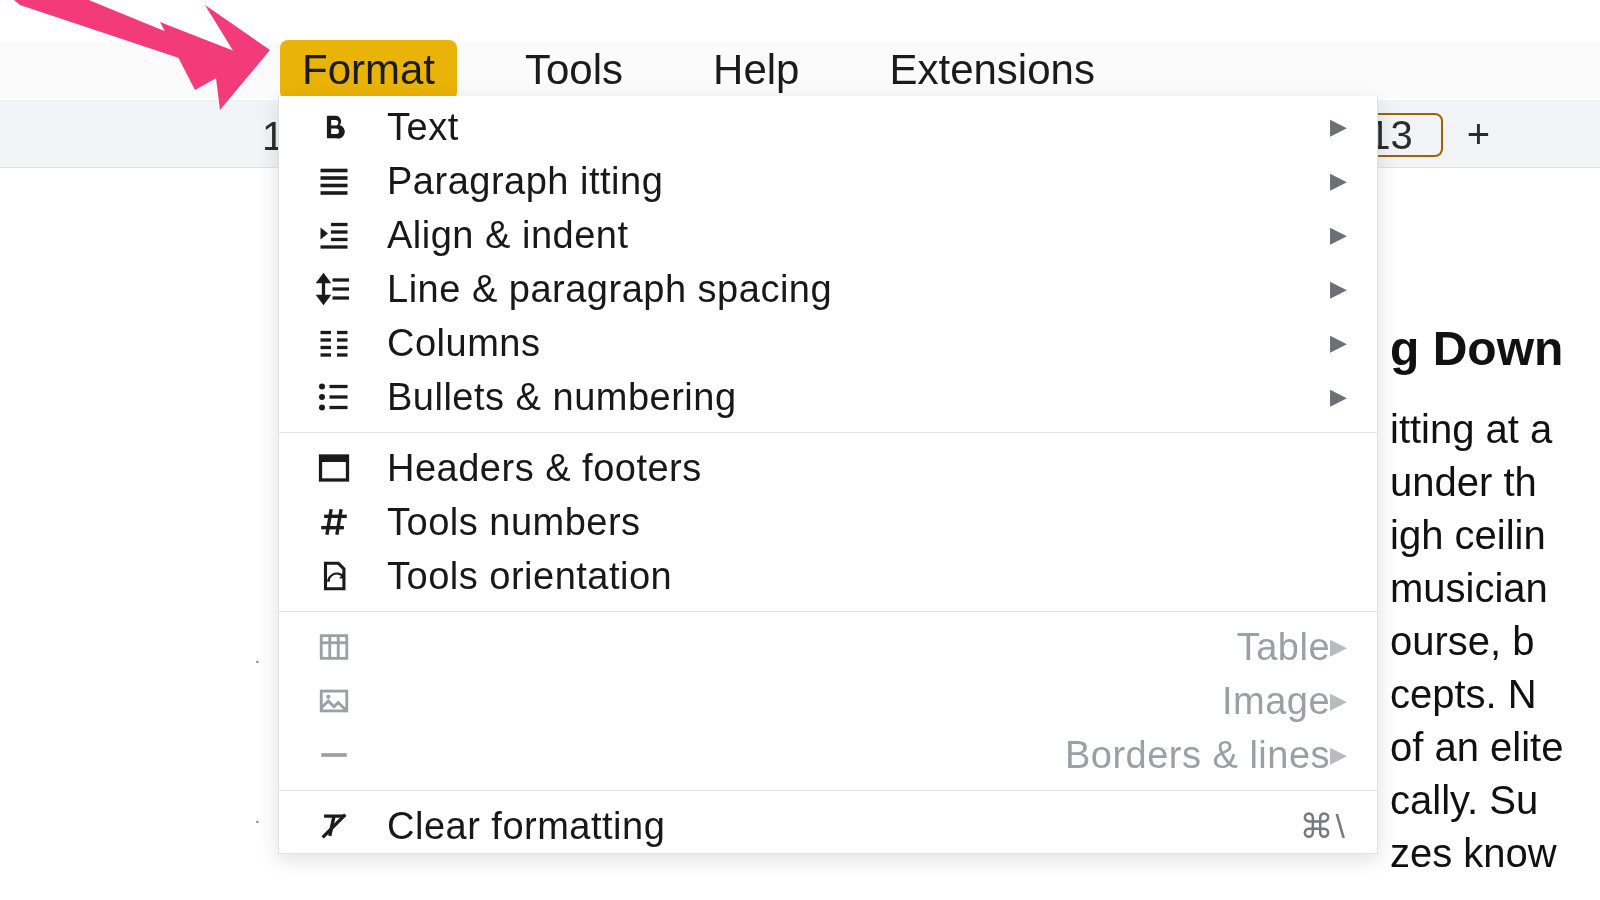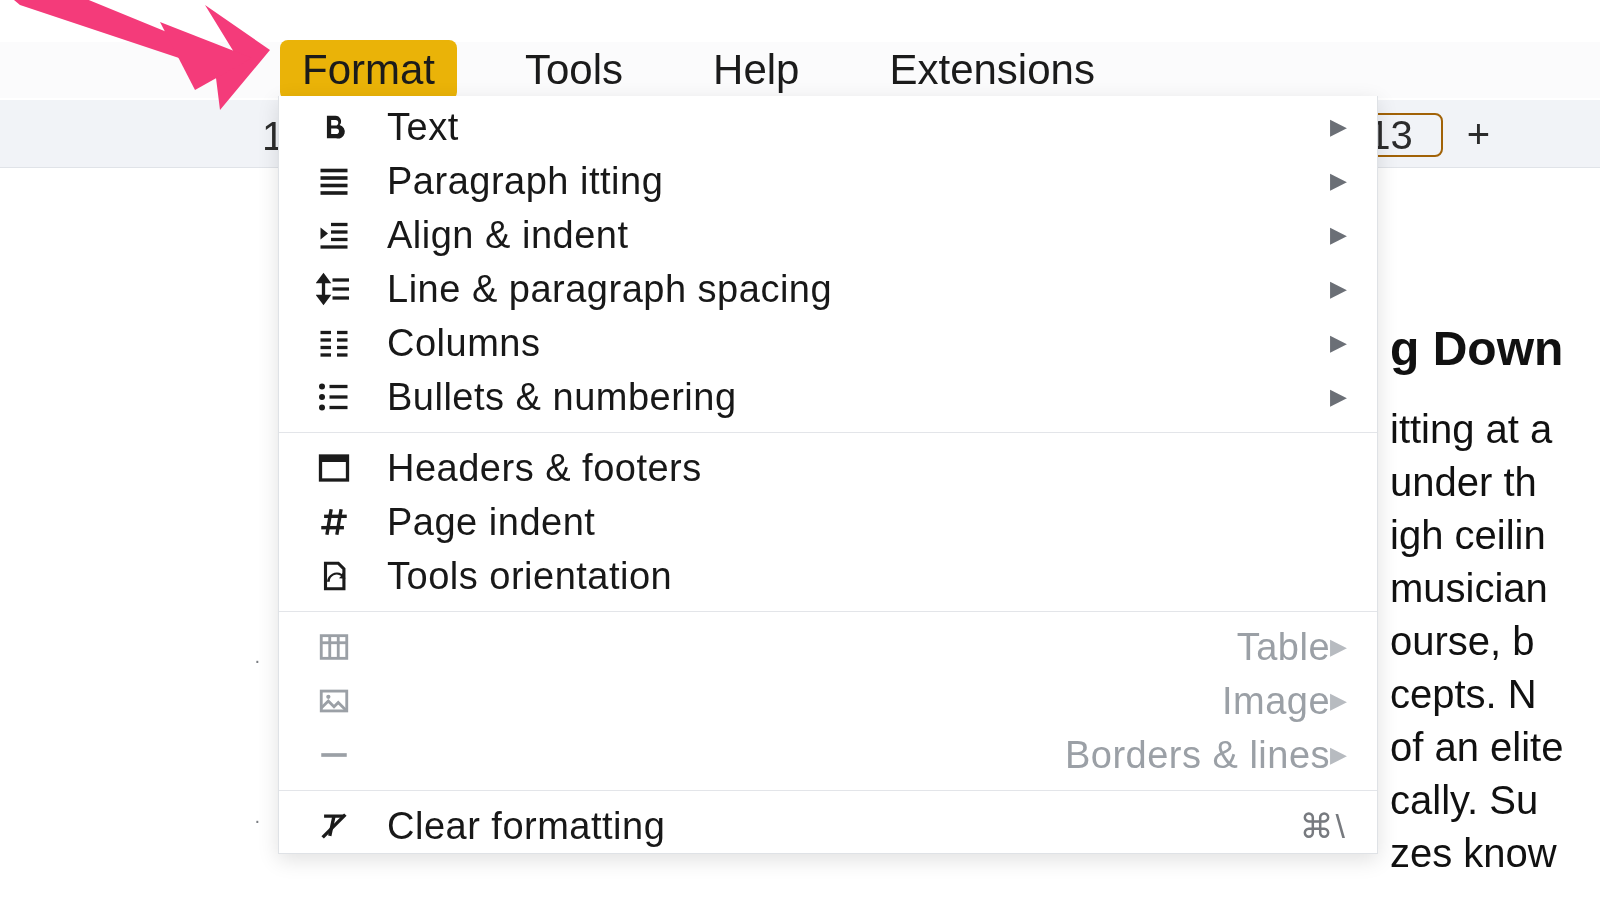--- a/index.html
+++ b/index.html
@@ -303,21 +303,21 @@
     <span class="icon-slot">
       <svg width="34" height="34" viewBox="0 0 24 24">
           <g stroke="#1b1b1b" stroke-width="2.4">
             <line x1="5" y1="8" x2="21" y2="8"></line>
             <line x1="3" y1="16" x2="19" y2="16"></line>
             <line x1="10" y1="3" x2="7" y2="21"></line>
             <line x1="17" y1="3" x2="14" y2="21"></line>
           </g>
         </svg>
     </span>
-    <span class="label">Page indent</span>
+    <span class="label">Tools numbers</span>
   </div>
 
   <div class="item">
     <span class="icon-slot">
       <svg width="34" height="34" viewBox="0 0 24 24">
           <path fill="none" stroke="#1b1b1b" stroke-width="2.2" d="M6 3h9l4 4v14H6z"></path>
           <path fill="#1b1b1b" d="M9 16a5 5 0 0 1 8-4l-1.5 1.5L20 14l-1-5-1.5 1.5A7 7 0 0 0 7 16h2z"></path>
         </svg>
     </span>
     <span class="label">Tools orientation</span>

